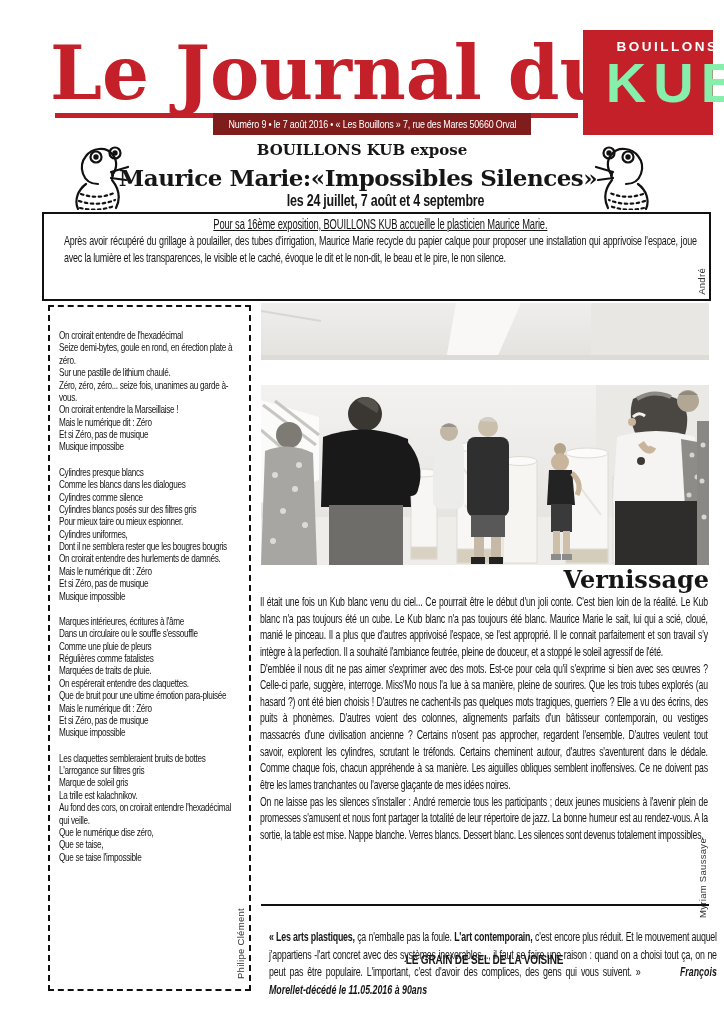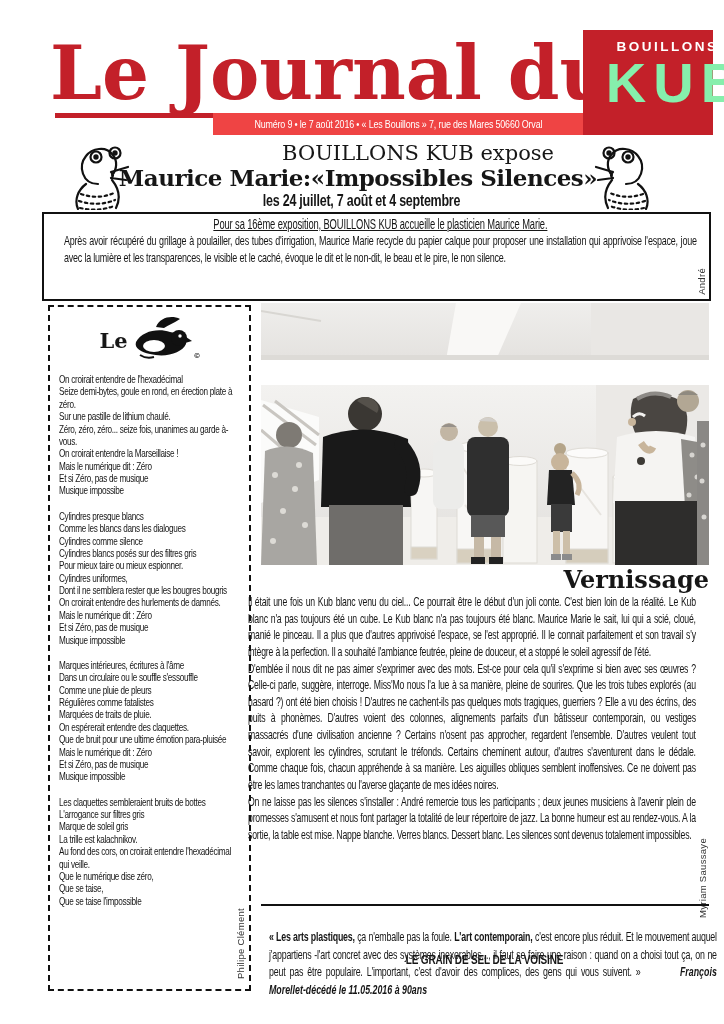--- a/index.html
+++ b/index.html
@@ -4,36 +4,36 @@
 <style>
   * { margin:0; padding:0; box-sizing:border-box; }
   html,body { width:724px; height:1024px; background:#fff; overflow:hidden; }
   body { font-family:"Liberation Sans", sans-serif; color:#161616; position:relative; }
   .abs { position:absolute; }
 
   
   .masthead-title { left:50px; top:36px; font-family:"DejaVu Serif", serif; font-weight:bold;
                     font-size:74px; line-height:1; color:#c32029; letter-spacing:0; }
   .masthead-rule  { left:55px; top:113px; width:523px; height:5px; background:#c32029; }
-  .issue-bar      { left:213px; top:113px; width:370px; height:22px; background:#ef4444;
+  .issue-bar      { left:213px; top:113px; width:318px; height:22px; background:#7f1d1d;
                     color:#fff; display:flex; align-items:center; justify-content:center; }
   .issue-bar span { display:inline-block; transform:scaleX(.85); transform-origin:center;
                     font-size:10.5px; letter-spacing:-.2px; white-space:nowrap; }
   .kub-logo  { left:583px; top:30px; width:130px; height:105px; background:#c32029;
                display:flex; flex-direction:column; align-items:center;padding-left:39px; }
   .kub-top   { color:#fff; font-weight:bold; font-size:13.5px; letter-spacing:2.5px; margin-top:9px; }
   .kub-big   { color:#86efac; font-weight:bold; font-size:56px; line-height:.95; letter-spacing:7px;
                margin-top:2px; margin-left:19px; }
 
   
-  .expo-line1 { left:170px; top:141px; width:384px; text-align:right;
-                font-family:"DejaVu Serif", serif; font-weight:normal; font-size:21px; }
+  .expo-line1 { left:170px; top:141px; width:384px; text-align:center;
+                font-family:"DejaVu Serif", serif; font-weight:bold; font-size:15px; }
   .expo-line2 { left:112px; top:164px; width:492px; text-align:center;
                 font-family:"DejaVu Serif", serif; font-weight:bold; font-size:23px; letter-spacing:-.5px; }
-  .expo-dates { left:212px; top:192px; width:300px; text-align:center; }
+  .expo-dates { left:212px; top:192px; width:300px; text-align:right; }
   .expo-dates span { display:inline-block; transform:scaleX(.78); transform-origin:center top;
                      font-size:16px; font-weight:bold; letter-spacing:-.3px; white-space:nowrap; }
   .bird { width:108px; height:70px; }
 
   
   .intro-box { left:42px; top:212px; width:669px; height:89px; border:2px solid #111;
                padding:3px 12px 0 20px; overflow:hidden; }
   .intro-lead-wrap, .intro-body-wrap { transform:scaleX(.68); transform-origin:left top; width:147%; }
   .intro-lead { text-align:center; font-size:13.8px; text-decoration:underline; letter-spacing:-.2px; }
   .intro-body { text-align:justify; font-size:13.2px; line-height:1.32; letter-spacing:-.3px; }
@@ -51,21 +51,21 @@
   .copyright { font-size:7px; vertical-align:super; }
   .poem-body { margin-top:14px; transform:scaleX(.78); transform-origin:left top; width:128%; }
   .stanza { font-size:10.5px; line-height:1.18; letter-spacing:-.4px; margin-bottom:13px; white-space:normal; }
   .poem-byline { position:absolute; right:3px; bottom:10px; }
 
   
   .photo-strip { left:261px; top:303px; width:448px; height:57px; }
   .photo-main  { left:261px; top:385px; width:448px; height:180px; }
   .vernissage-title { left:261px; top:565px; width:448px; text-align:right;
                       font-family:"DejaVu Serif", serif; font-weight:bold; font-size:24px; }
-  .article { left:248px; top:594px; width:448px; }
+  .article { left:260px; top:594px; width:448px; }
   .article-inner { transform:scaleX(.68); transform-origin:left top; width:147%; }
   .article p { text-align:justify; font-size:12.8px; line-height:1.3; letter-spacing:-.3px; }
   .article-byline { left:697px; top:838px; }
 
   .grain-rule  { left:261px; top:904px; width:448px; height:2px; background:#111; }
   .grain-title { left:261px; top:910px; width:448px; text-align:center;margin-top:40px; }
   .grain-title span { display:inline-block; transform:scaleX(.8); transform-origin:center top;
                       font-size:12.5px; font-weight:bold; letter-spacing:-.2px; }
   .grain-quote-wrap { left:269px; top:928px; width:448px; }
   .grain-inner { transform:scaleX(.68); transform-origin:left top; width:147%; }
@@ -123,33 +123,20 @@
       <div class="intro-lead">Pour sa 16ème exposition, BOUILLONS KUB accueille le plasticien Maurice Marie.</div>
     </div>
   <div class="intro-body-wrap">
       <div class="intro-body">Après avoir récupéré du grillage à poulailler, des tubes d'irrigation, Maurice Marie recycle du papier calque pour proposer une installation qui apprivoise l'espace, joue avec la lumière et les transparences, le visible et le caché, évoque le dit et le non-dit, le beau et le pire, le non silence.</div>
     </div>
   <div class="v-byline intro-byline">André</div>
 </div>
 
 <div class="abs poem-col">
   <div class="poem-head">
-    <div class="le-row">
-      <span class="le">Le</span>
-      <svg width="62" height="44" viewBox="0 0 62 44">
-        <path d="M26 12 C30 2 42 0 50 4 C44 8 38 10 34 13 Z" fill="#111"></path>
-        <path d="M6 27 C12 16 28 13 40 17 C50 19 58 23 56 29 C52 38 36 43 20 39 C11 37 4 33 6 27 Z" fill="#111"></path>
-        <circle cx="49" cy="23" r="8" fill="#111"></circle>
-        <path d="M56 22 L62 26 L55 28 Z" fill="#111"></path>
-        <circle cx="50" cy="21" r="1.7" fill="#fff"></circle>
-        <ellipse cx="24" cy="31" rx="11" ry="6" fill="#fff"></ellipse>
-        <path d="M10 40 Q16 44 24 42" stroke="#111" stroke-width="2" fill="none"></path>
-      </svg>
-      <span class="copyright">©</span>
-    </div>
   </div>
   <div class="poem-body">
     <div class="stanza">On croirait entendre de l'hexadécimal<br>Seize demi-bytes, goule en rond, en érection plate à zéro.<br>Sur une pastille de lithium chaulé.<br>Zéro, zéro, zéro... seize fois, unanimes au garde à-vous.<br>On croirait entendre la Marseillaise !<br>Mais le numérique dit : Zéro<br>Et si Zéro, pas de musique<br>Musique impossibe</div>
     <div class="stanza">Cylindres presque blancs<br>Comme les blancs dans les dialogues<br>Cylindres comme silence<br>Cylindres blancs posés sur des filtres gris<br>Pour mieux taire ou mieux espionner.<br>Cylindres uniformes,<br>Dont il ne semblera rester que les bougres bougris<br>On croirait entendre des hurlements de damnés.<br>Mais le numérique dit : Zéro<br>Et si Zéro, pas de musique<br>Musique impossible</div>
     <div class="stanza">Marques intérieures, écritures à l'âme<br>Dans un circulaire ou le souffle s'essouffle<br>Comme une pluie de pleurs<br>Régulières comme fatalistes<br>Marquées de traits de pluie.<br>On espérerait entendre des claquettes.<br>Que de bruit pour une ultime émotion para-pluisée<br>Mais le numérique dit : Zéro<br>Et si Zéro, pas de musique<br>Musique impossible</div>
     <div class="stanza">Les claquettes sembleraient bruits de bottes<br>L'arrogance sur filtres gris<br>Marque de soleil gris<br>La trille est kalachnikov.<br>Au fond des cors, on croirait entendre l'hexadécimal qui veille.<br>Que le numérique dise zéro,<br>Que se taise,<br>Que se taise l'impossible</div>
   </div>
   <div class="v-byline poem-byline">Philipe Clément</div>
 </div>
 

